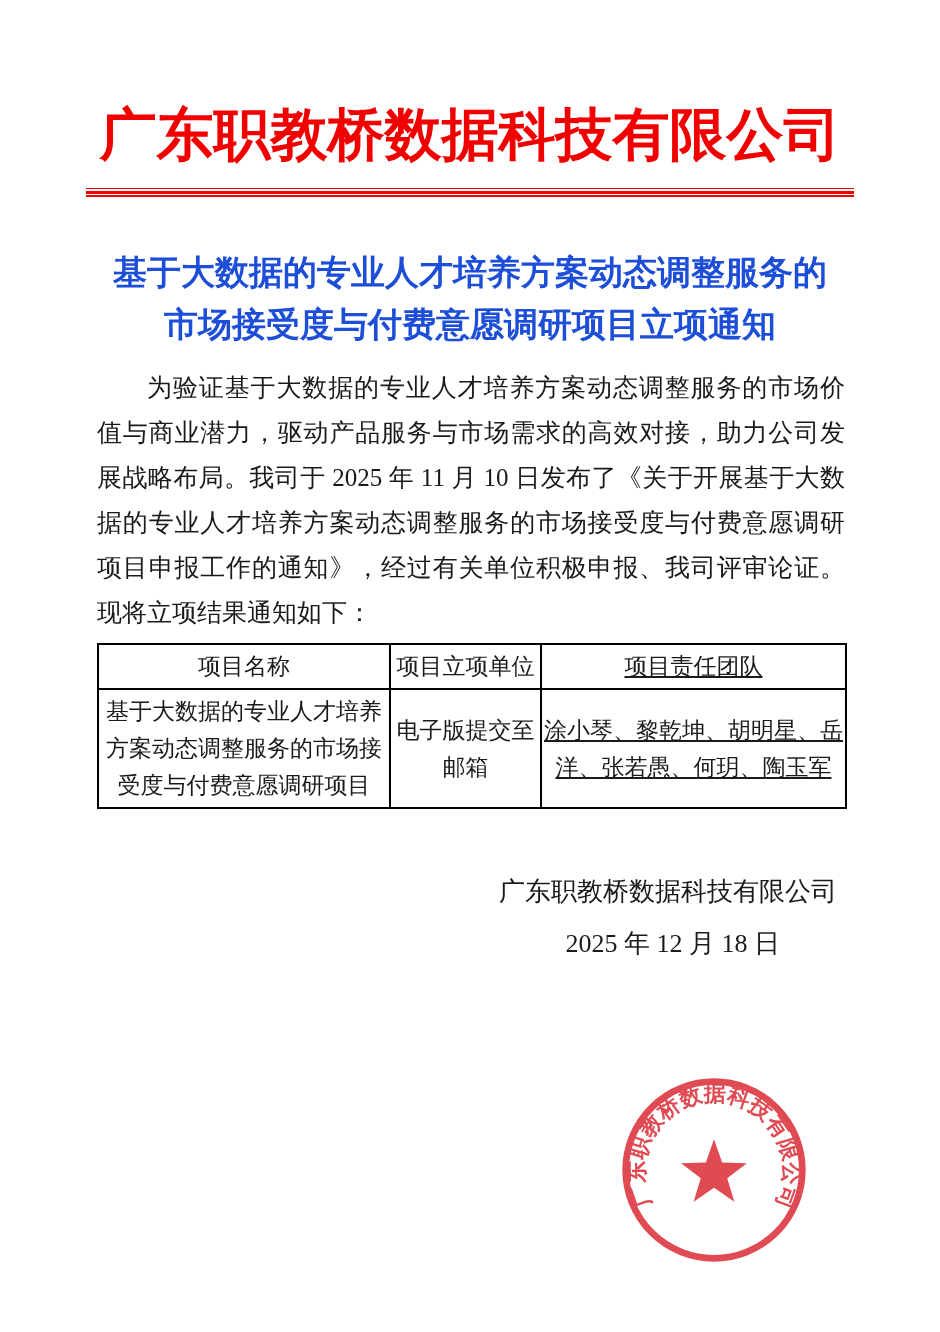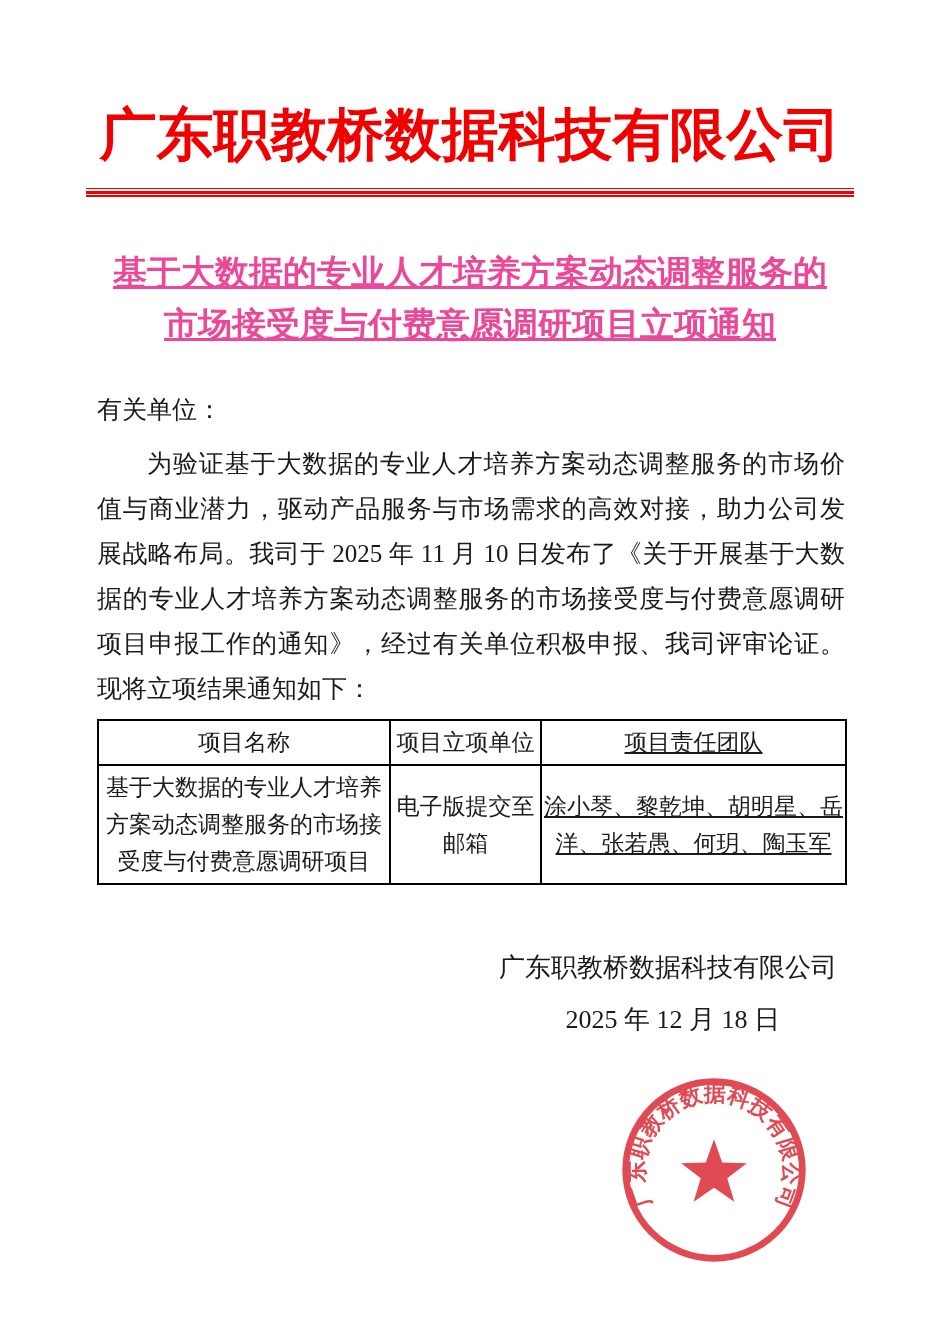--- a/index.html
+++ b/index.html
@@ -39,22 +39,21 @@
       #ffffff 5.6px, #ffffff 6.8px,
       var(--accent-red) 6.8px, var(--accent-red) 9px);
   }
   .doc-title {
     width: 740px;
     margin: 50px auto 0;
     text-align: center;
     font-size: 34px;
     line-height: 52px;
     font-weight: 700;
-    color: #ec4899;
-    text-decoration: underline;
+    color: #1d4ed8;
   }
   .salutation {
     margin: 42px 95px 0 97px;
     font-size: 25px;
     line-height: 34px;
   }
   .body-para {
     margin: 14px 95px 0 97px;
     font-size: 25px;
     line-height: 45px;
@@ -115,21 +114,20 @@
 
 <div class="page">
 
   <header>
     <h1 class="letterhead">广东职教桥数据科技有限公司</h1>
     <div class="letterhead-rule"></div>
   </header>
 
   <h2 class="doc-title">基于大数据的专业人才培养方案动态调整服务的市场接受度与付费意愿调研项目立项通知</h2>
 
-  <p class="salutation">有关单位：</p>
 
   <p class="body-para">为验证基于大数据的专业人才培养方案动态调整服务的市场价值与商业潜力，驱动产品服务与市场需求的高效对接，助力公司发展战略布局。我司于 2025 年 11 月 10 日发布了《关于开展基于大数据的专业人才培养方案动态调整服务的市场接受度与付费意愿调研项目申报工作的通知》，经过有关单位积极申报、我司评审论证。现将立项结果通知如下：</p>
 
   <table class="project-table">
     <thead>
       <tr>
         <th class="col-name">项目名称</th>
         <th class="col-unit">项目立项单位</th>
         <th class="col-team">项目责任团队</th>
       </tr>

